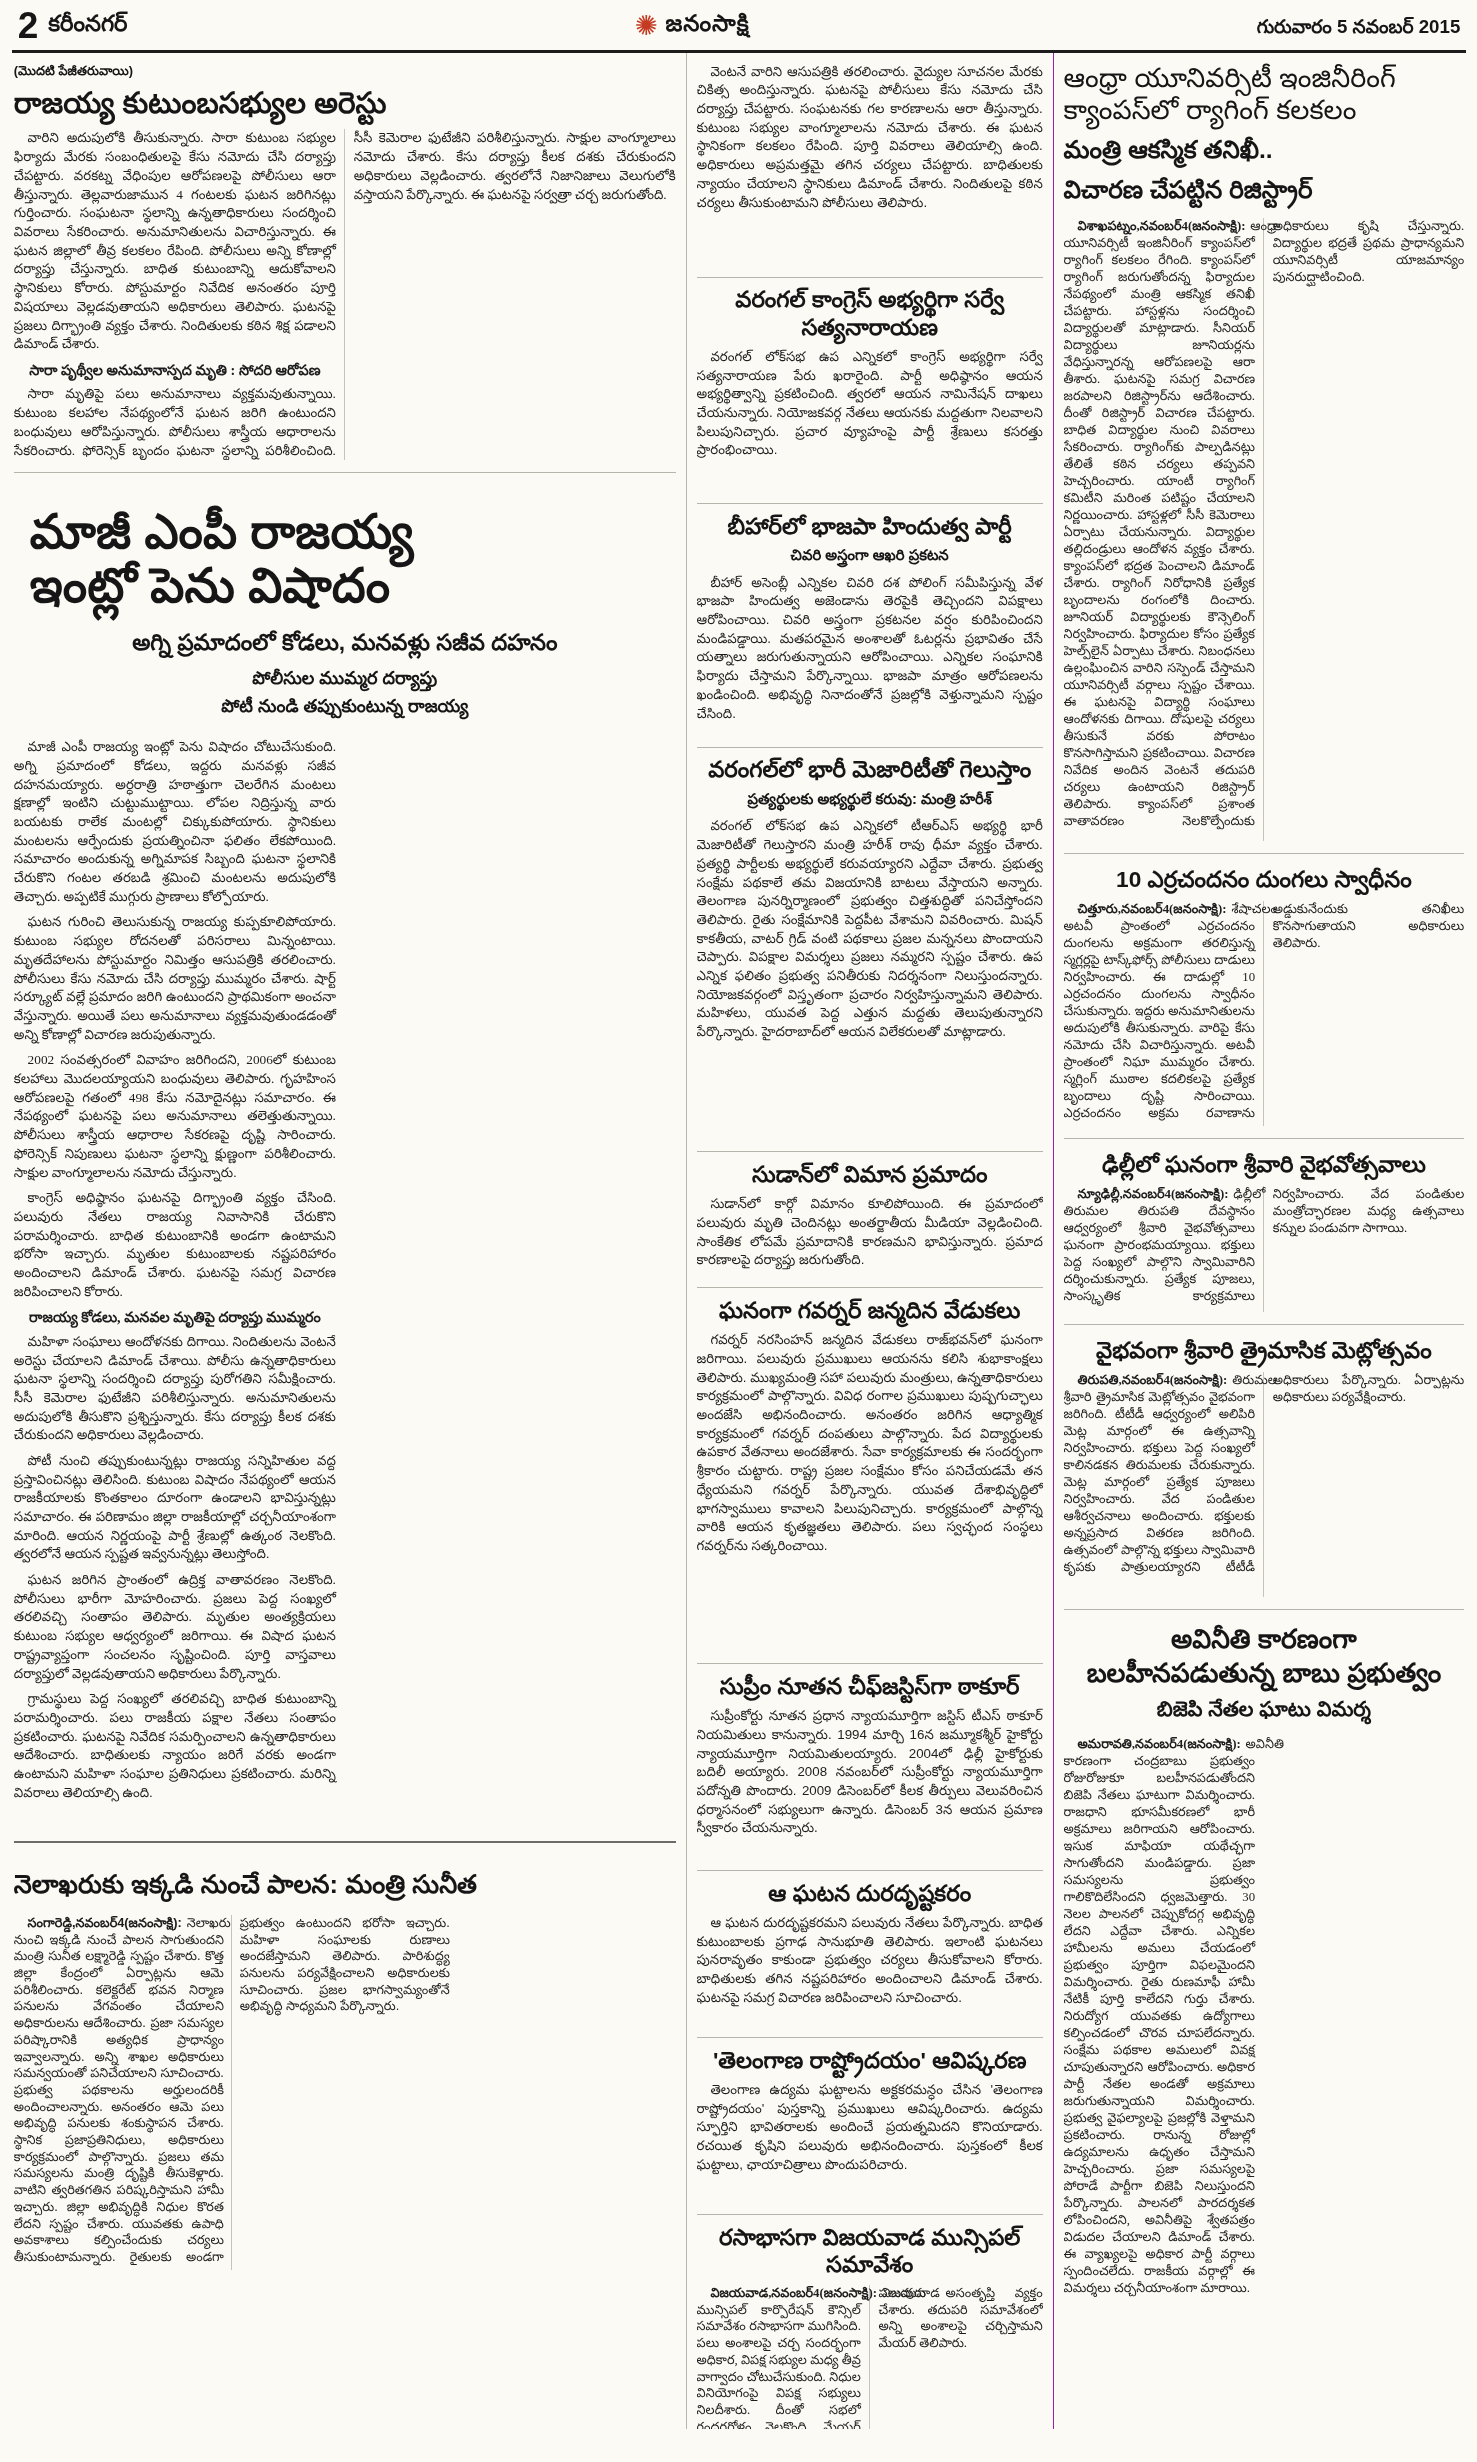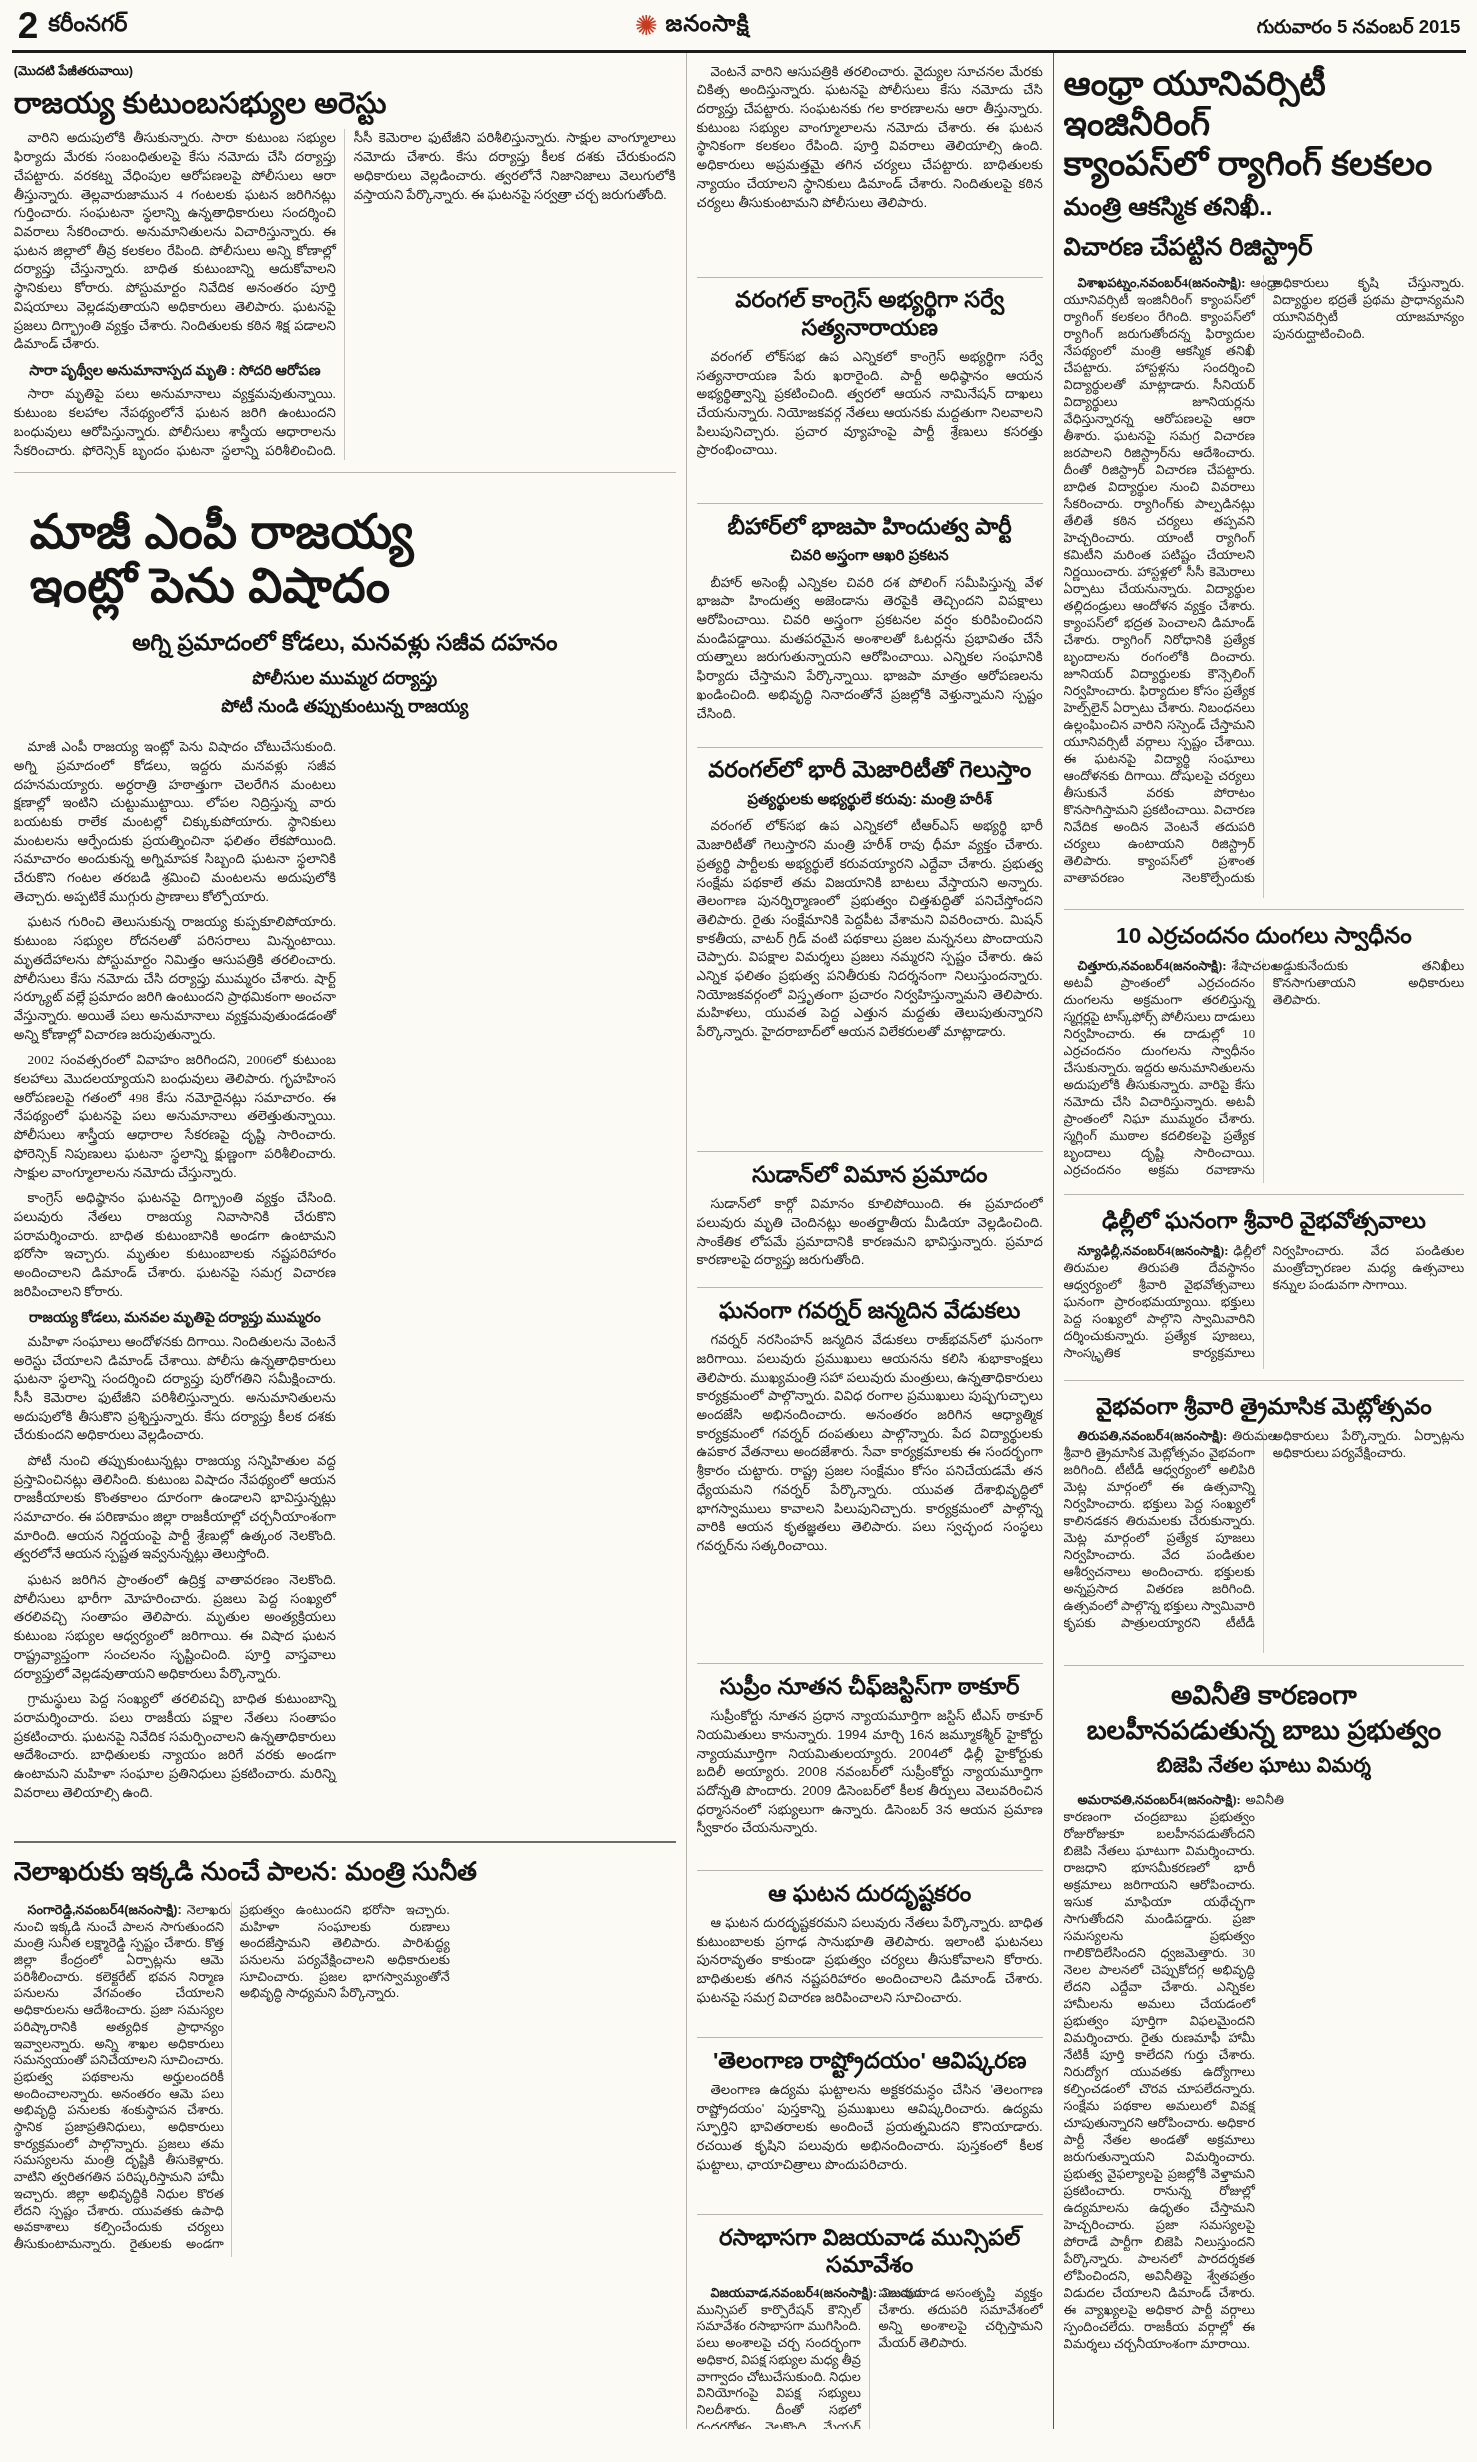--- a/index.html
+++ b/index.html
@@ -28,39 +28,39 @@
   
   .cont-note{font-size:12.8px;font-weight:bold;margin:0 0 4.9px;}
   .arrest-head{font-size:29.6px;margin:0 0 9.9px;line-height:1.15;font-weight:bold;}
   .arrest-body{height:331px;}
   .inline-sub{font-size:14.3px;margin:5.9px 0;text-align:center;font-weight:bold;}
   .tragedy-headblock{padding:15.8px 0 3.9px;border-top:1px solid #b7b4ab;margin-top:11.8px;}
   .big-head{font-size:48px;line-height:1.12;margin:16px;font-weight:bold;letter-spacing:0;}
   .deck{font-size:22.7px;font-weight:bold;margin:13.8px 0 7.9px;text-align:center;}
   .kicker{font-size:17.7px;font-weight:bold;text-align:center;margin:3px 0;}
   .tragedy-body{height:1091px;margin-top:9.9px;}
-  .suneetha{border-top:2px solid #6b6b6b;margin-top:11.8px;padding-top:14px;}
+  .suneetha{border-top:2px solid #6b6b6b;margin-top:11.8px;padding-top:27px;}
   .sun-head{font-size:25.6px;margin:0 0 9.9px;font-weight:bold;}
   .suneetha-body{height:355px;font-size:12.8px;line-height:16.7px;}
   
   .m-lead{height:205px;margin-bottom:7.9px;}
   .m-art{border-top:1px solid #b7b4ab;padding-top:8.9px;margin-top:8.9px;}
   .m-head{font-size:22.7px;text-align:center;margin:0 0 6.9px;line-height:1.2;font-weight:bold;}
   .m-sub{font-size:14.8px;font-weight:bold;text-align:center;margin:0 0 6.9px;}
   .mb-survey{height:146px;}
   .mb-bihar{height:164px;}
   .mb-harish{height:325px;}
   .mb-sudan{height:83px;}
   .mb-governor{height:323px;}
   .mb-thakur{height:154px;}
   .mb-ghatana{height:114px;}
   .mb-rashtra{height:124px;}
   .municipal-body{height:246px;font-size:12.8px;line-height:16.7px;}
   
-  .r-bighead{font-size:34px;line-height:1.18;margin:0 0 9.9px;font-weight:bold;}
+  .r-bighead{font-size:27px;line-height:1.18;margin:0 0 9.9px;font-weight:normal;}
   .r-kicker{font-size:24.6px;font-weight:bold;margin:5.9px 0;}
   .ragging-body{height:623px;font-size:12.8px;line-height:17px;margin-top:7.9px;}
   .r-art{border-top:1px solid #b7b4ab;margin-top:11.8px;padding-top:12px;}
   .r-head{font-size:22.7px;text-align:center;margin:0 0 7.9px;font-weight:bold;line-height:1.2;}
   .rb-red{height:225px;font-size:12.8px;line-height:17px;}
   .rb-delhi{height:126px;font-size:12.8px;line-height:17px;}
   .rb-metla{height:225px;font-size:12.8px;line-height:17px;}
   .babu-head{font-size:26.6px;text-align:center;line-height:1.3;margin:0;font-weight:bold;}
   .babu-sub{font-size:20.7px;font-weight:bold;text-align:center;margin:5.9px 0 9.9px;}
   .babu-body{height:611px;font-size:12.8px;line-height:17px;}

